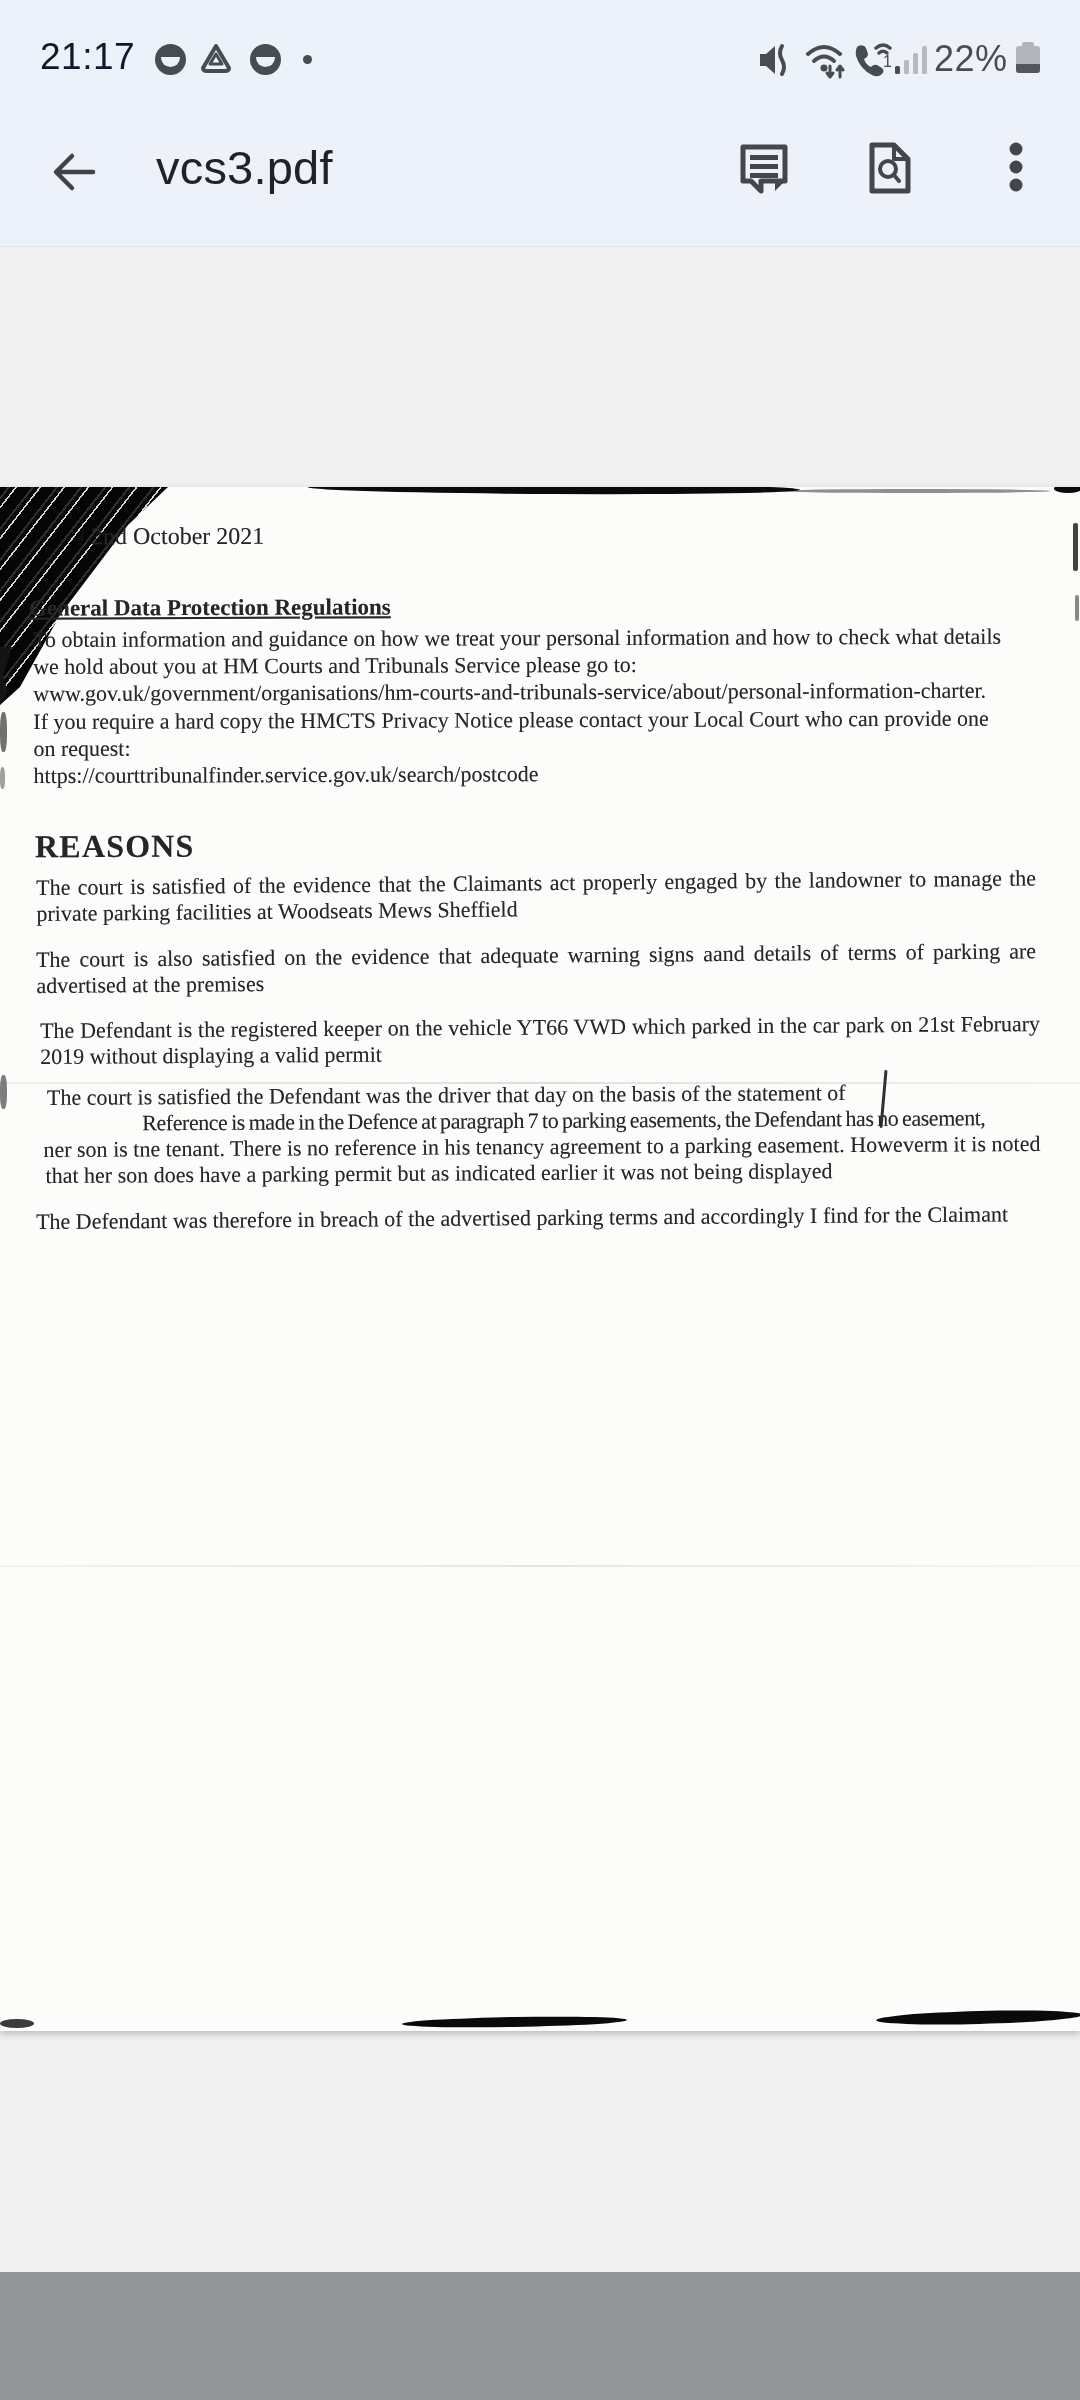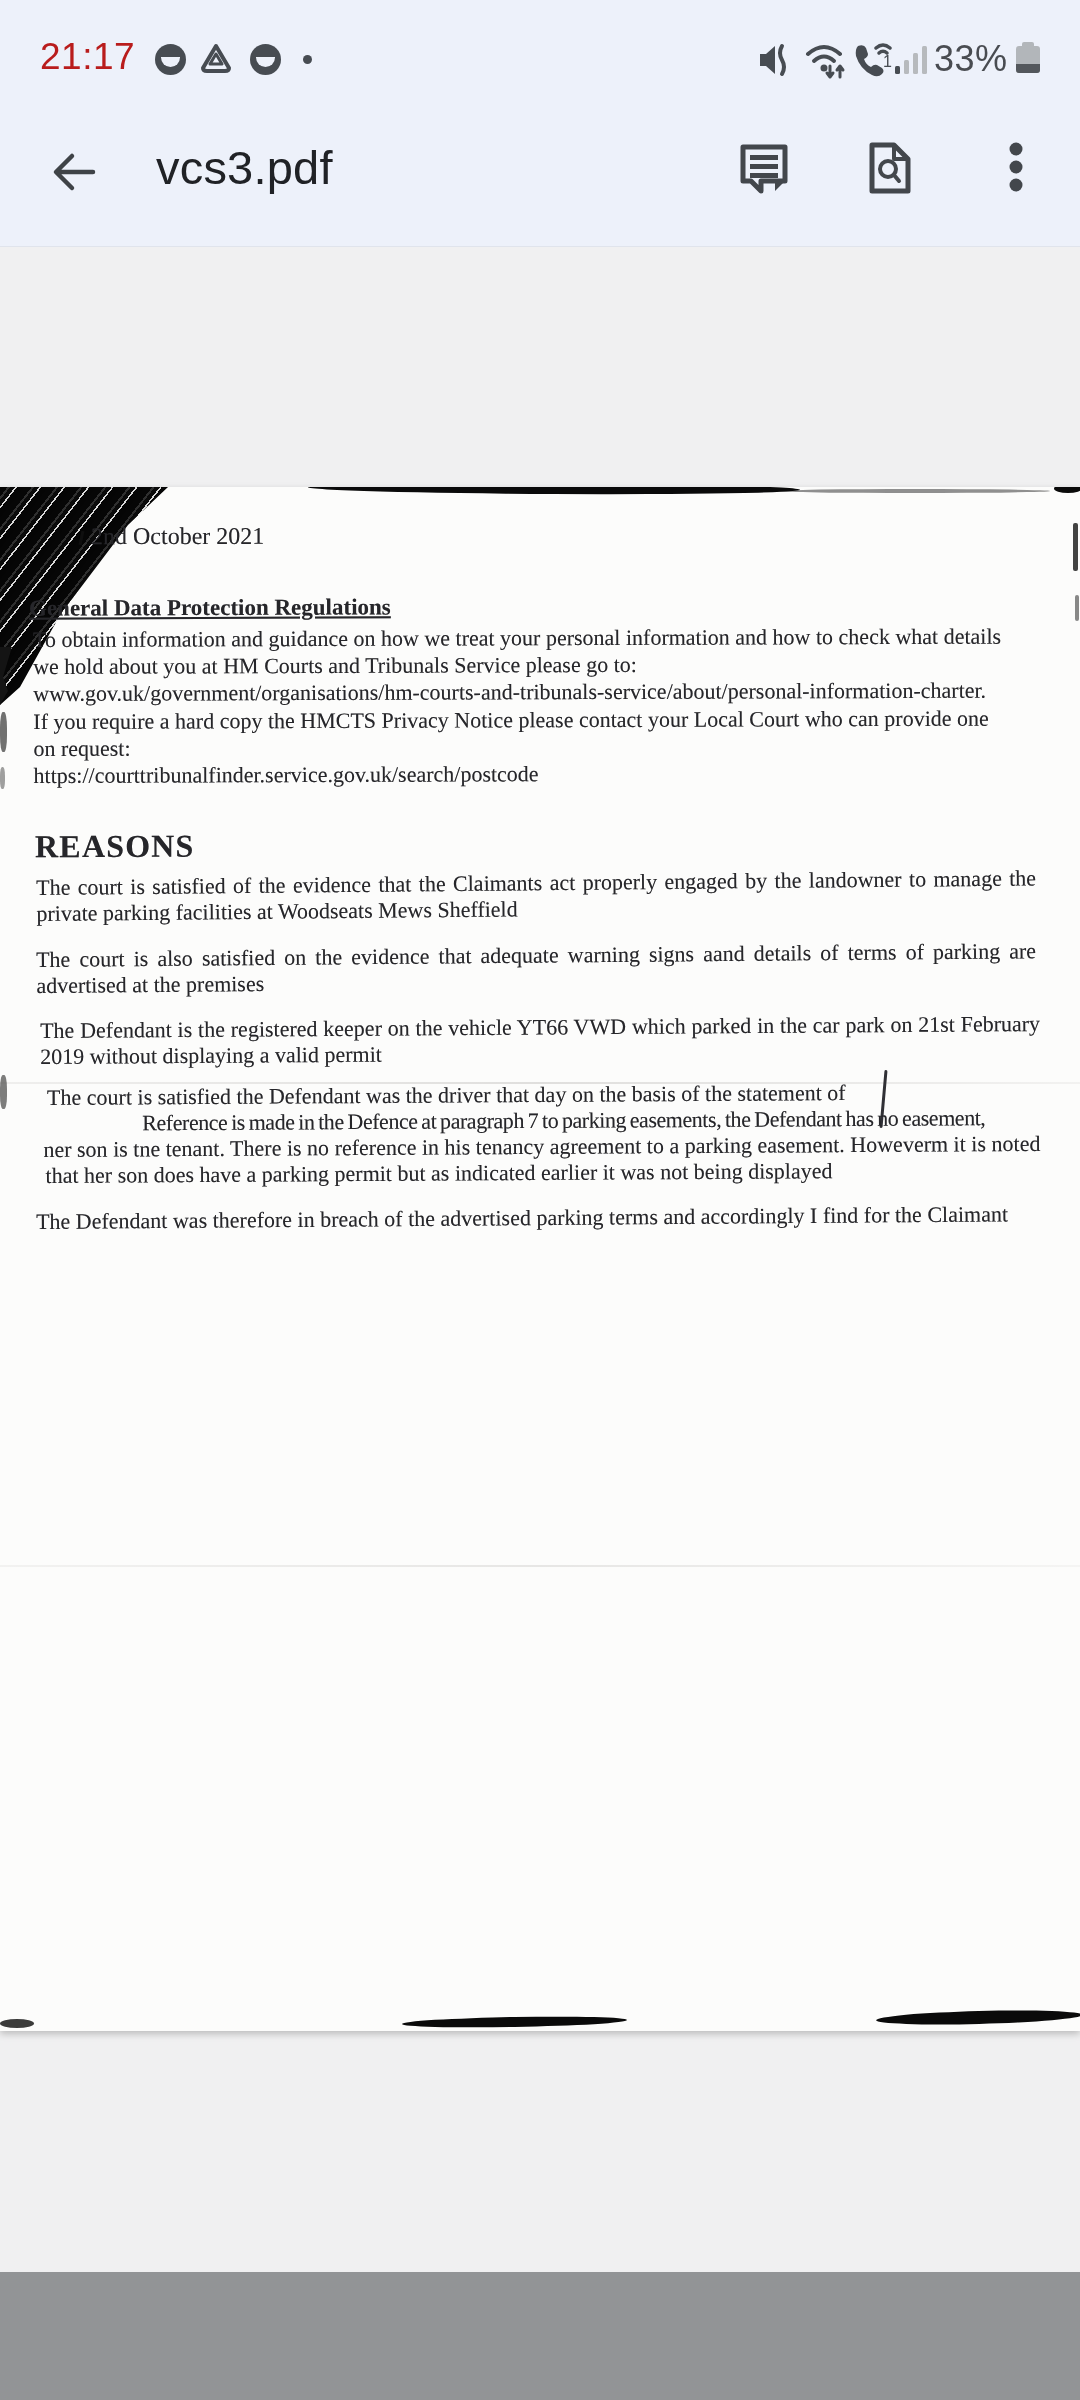--- a/index.html
+++ b/index.html
@@ -7,21 +7,21 @@
     width:1080px;height:2400px;position:relative;overflow:hidden;
     background:#f0f0f1;
     font-family:"Liberation Sans","DejaVu Sans",sans-serif;
   }
   
   .header{
     position:absolute;left:0;top:0;width:1080px;height:247px;
     background:#edf1fa;border-bottom:1px solid #e0e4ec;box-sizing:border-box;
   }
   .time{
-    position:absolute;left:40px;top:36px;font-size:37px;color:#b91c1c;
+    position:absolute;left:40px;top:36px;font-size:37px;color:#0f172a;
     font-weight:500;letter-spacing:.5px;
   }
   .notif-circle{
     position:absolute;top:44px;width:31px;height:31px;border-radius:50%;
     background:#474c52;overflow:hidden;
   }
   .notif-circle .smile{
     position:absolute;left:6px;top:13px;width:19px;height:10px;
     background:#edf1fa;border-radius:0 0 19px 19px;
   }
@@ -118,21 +118,21 @@
     <path d="M26 8 Q33 2 40 8" fill="none" stroke="#474c52" stroke-width="3.5" stroke-linecap="round"></path>
     <path d="M29 13 Q33 9.5 37 13" fill="none" stroke="#474c52" stroke-width="3.5" stroke-linecap="round"></path>
     <text x="33" y="27" font-size="16" fill="#474c52" font-family="Liberation Sans, sans-serif">1</text>
   </svg>
   <svg class="sb-icon" style="left:895px;top:44px;" width="36" height="32" viewBox="0 0 36 32">
     <rect x="0" y="22" width="5" height="8" rx="1.5" fill="#474c52"></rect>
     <rect x="9" y="16" width="5" height="14" rx="1.5" fill="#b7babd"></rect>
     <rect x="18" y="9" width="5" height="21" rx="1.5" fill="#b7babd"></rect>
     <rect x="27" y="2" width="5" height="28" rx="1.5" fill="#b7babd"></rect>
   </svg>
-  <div class="pct">33%</div>
+  <div class="pct">22%</div>
   <div class="battery">
     <div class="tip"></div>
     <div class="body">
       <div class="fill"></div>
     </div>
   </div>
 
   <svg class="back-btn" width="52" height="52" viewBox="0 0 52 52">
     <path d="M45 26 L9 26 M24 10 L8 26 L24 42" fill="none" stroke="#3f4347" stroke-width="4.5" stroke-linecap="round" stroke-linejoin="round"></path>
   </svg>

